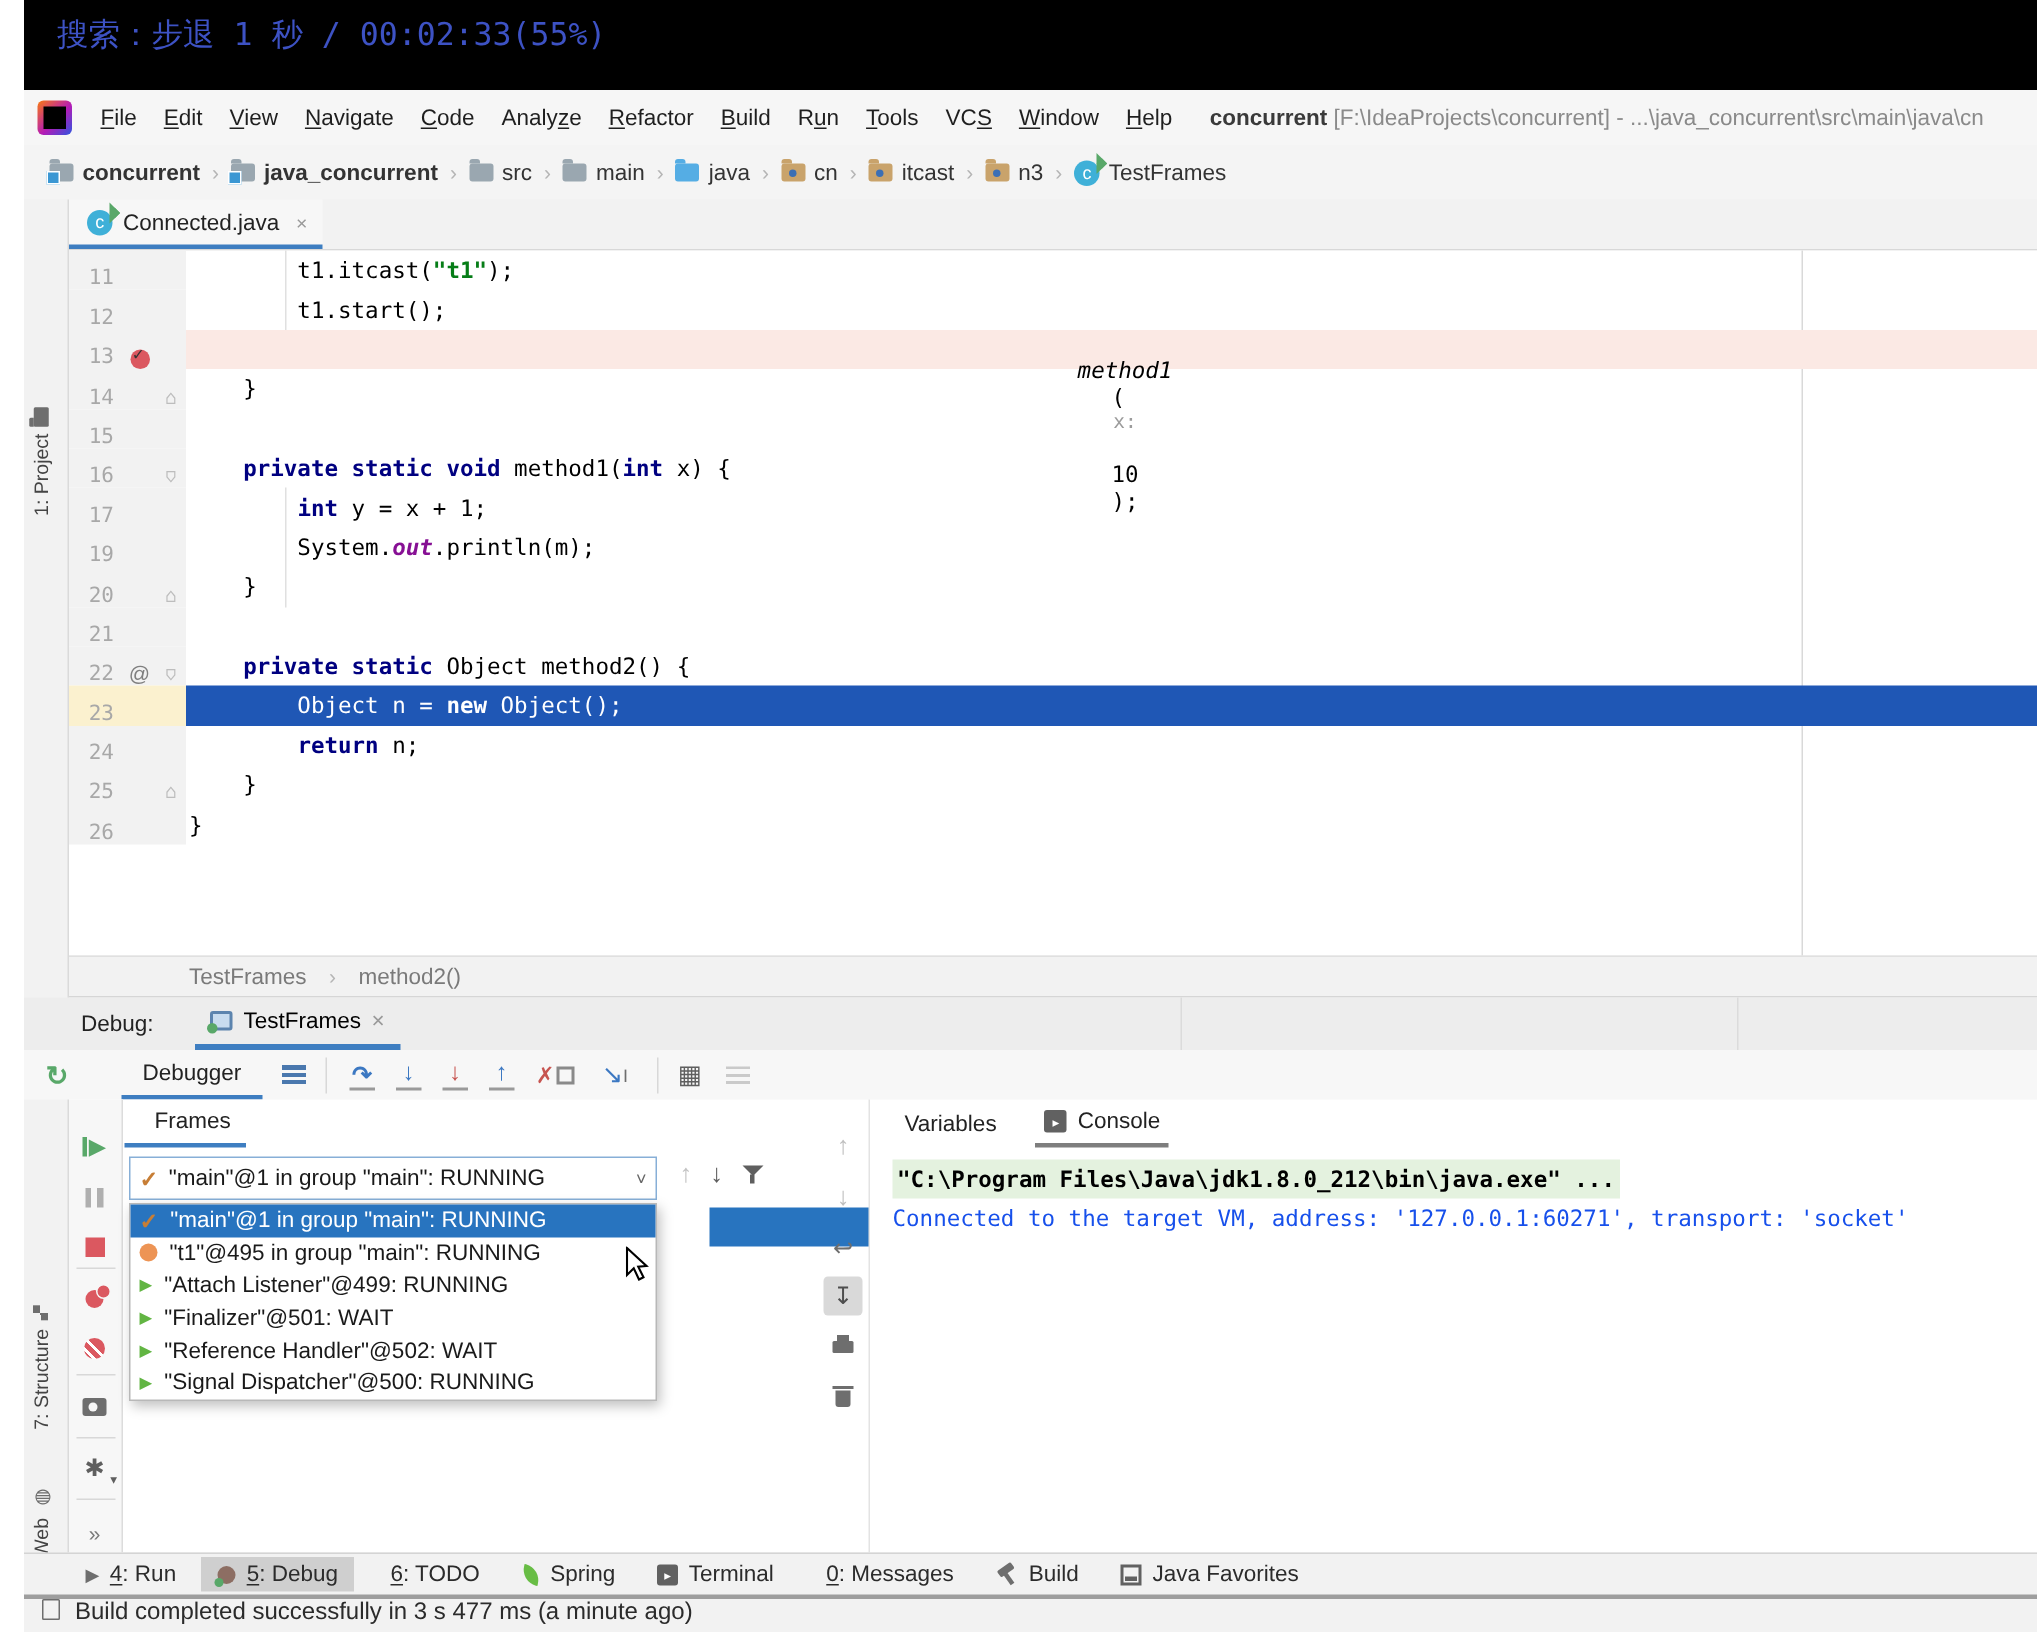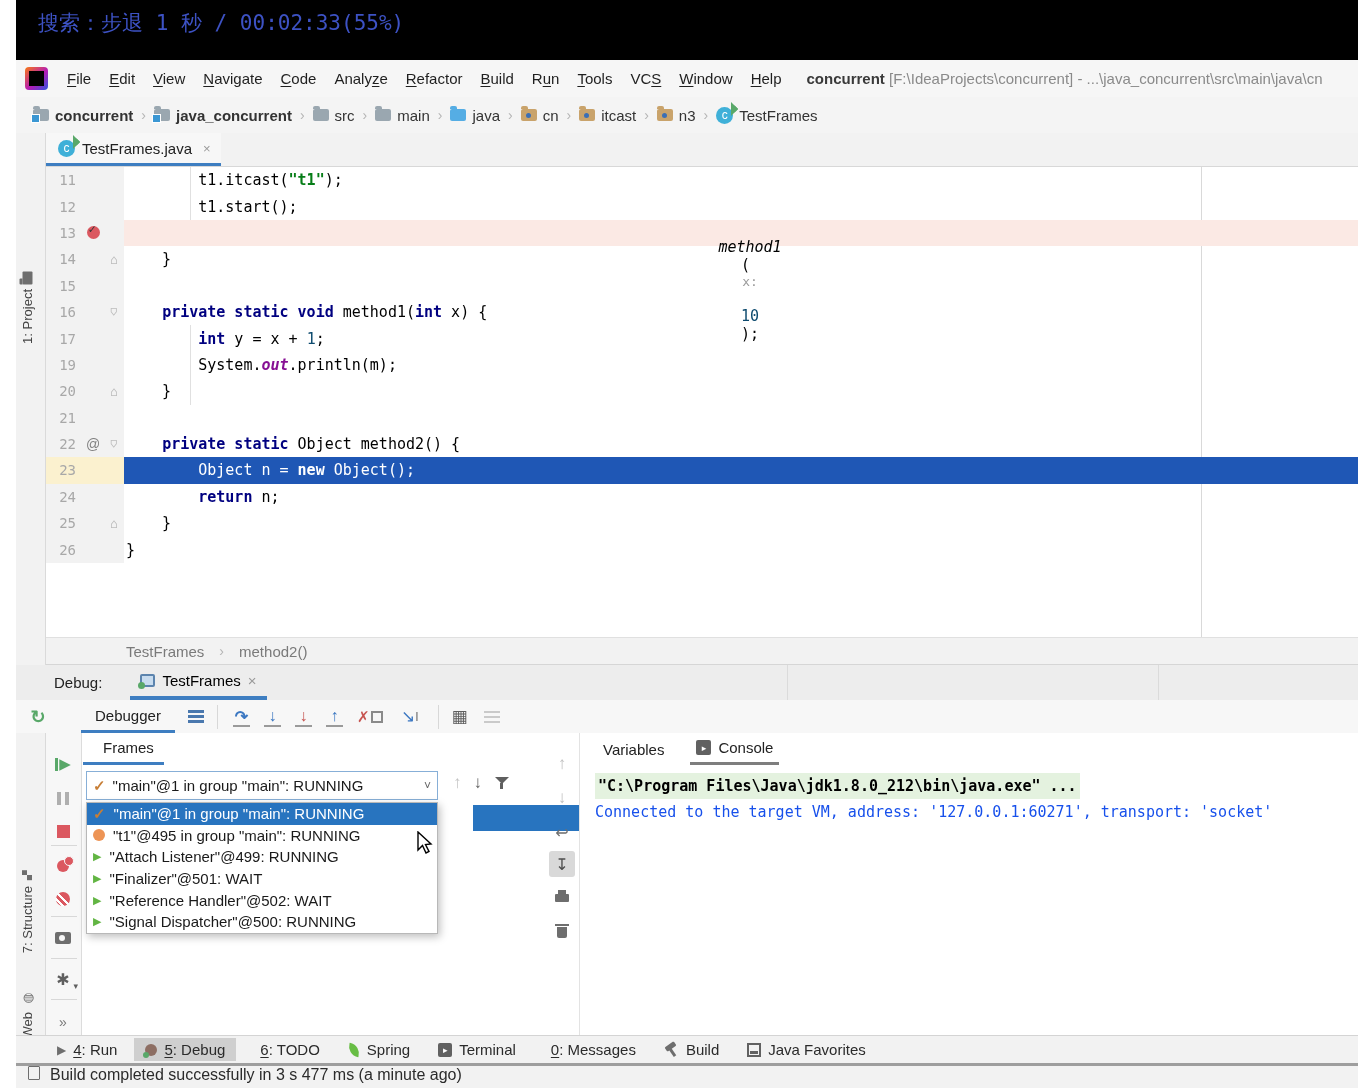--- a/index.html
+++ b/index.html
@@ -55,31 +55,31 @@
   .tabbar { position:absolute; left:30px; top:133px; width:1328px; height:34px; background:#F2F2F2; border-bottom:1px solid #D8D8D8; display:flex; }
   .etab { display:flex; align-items:center; gap:7px; padding:0 10px 0 12px; font-size:15px; color:#222;
           border-bottom:3px solid #3E7EC1; background:#F7F7F7; }
   .etab .x { color:#9A9A9A; font-size:13px; margin-left:4px; }
 
   
   .editor { position:absolute; left:30px; top:167px; width:1328px; height:470px; background:#fff;
             font-family:"DejaVu Sans Mono", monospace; font-size:15px; }
   .marginline { position:absolute; left:1155px; top:0; width:1px; height:470px; background:#D9D9D9; z-index:1; }
   .row { position:relative; display:flex; height:26.4px; align-items:center; }
-  .gut { display:flex; height:100%; align-items:center; background:#F2F2F2; flex:0 0 auto; }
+  .gut { display:flex; height:100%; align-items:flex-end; background:#F2F2F2; flex:0 0 auto; }
   .lnum { width:36px; text-align:right; padding-right:6px; color:#A8A8A8; font-size:14px; }
   .gicon { width:22px; display:flex; justify-content:center; }
   .gfold { width:20px; display:flex; justify-content:center; color:#BDBDBD; font-size:13px; }
   .code { flex:1; height:100%; display:flex; align-items:center; white-space:pre; padding-left:2px; position:relative; }
   .row.hl-pink { z-index:2; } .row.hl-pink .code { background:#FBE9E4;flex-direction:column; }
   .row.hl-blue { z-index:2; } .row.hl-blue .gut { background:#FBF1CF; }
   .row.hl-blue .code { background:#1F57B5; }
   .row.hl-blue .code span { color:#fff !important; }
   .tk-pl { color:#000; } .tk-kw { color:#000080; font-weight:bold; }
-  .tk-st { color:#067D17; font-weight:bold; } .tk-nm { color:#0c4a6e; }
+  .tk-st { color:#067D17; font-weight:bold; } .tk-nm { color:#000000; }
   .tk-mt { color:#000; font-style:italic; } .tk-fd { color:#871094; font-weight:bold; font-style:italic; }
   .tk-hint { color:#9C9C9C; font-size:13px; }
   .bp { width:13px; height:13px; border-radius:50%; background:#DB5860; position:relative; }
   .bp::after { content:"✓"; position:absolute; left:2px; top:-4px; color:#333; font-size:12px; font-weight:bold; }
   .at { color:#808080; font-size:14px; font-family:"Liberation Sans",sans-serif; }
   .fold-e::before { content:"⌂"; } .fold-s::before { content:"⌂"; display:inline-block; transform:rotate(180deg); }
   .iguide { position:absolute; width:1px; background:#E0E0E0; left:144px; z-index:0; }
 
   
   .edcrumb { position:absolute; left:30px; top:637px; width:1328px; height:28px; background:#F2F2F2; border-top:1px solid #E0E0E0;
@@ -263,21 +263,21 @@
       </span>
     <span class="vlabel st-fav">
         <span id="lb-fav">: Favorites</span>
         <span class="ic">★</span>
       </span>
   </div>
 
   <div class="tabbar">
     <div class="etab">
       <span class="cls-icon">c</span>
-      <span>TestFrames.java</span>
+      <span>Connected.java</span>
       <span class="x">×</span>
     </div>
   </div>
 
   <div class="editor" id="editor">
     <div class="marginline"></div>
     <div class="iguide" style="top:0;height:79px"></div>
     <div class="iguide" style="top:158px;height:80px"></div>
   <div class="row">
         <div class="gut">

